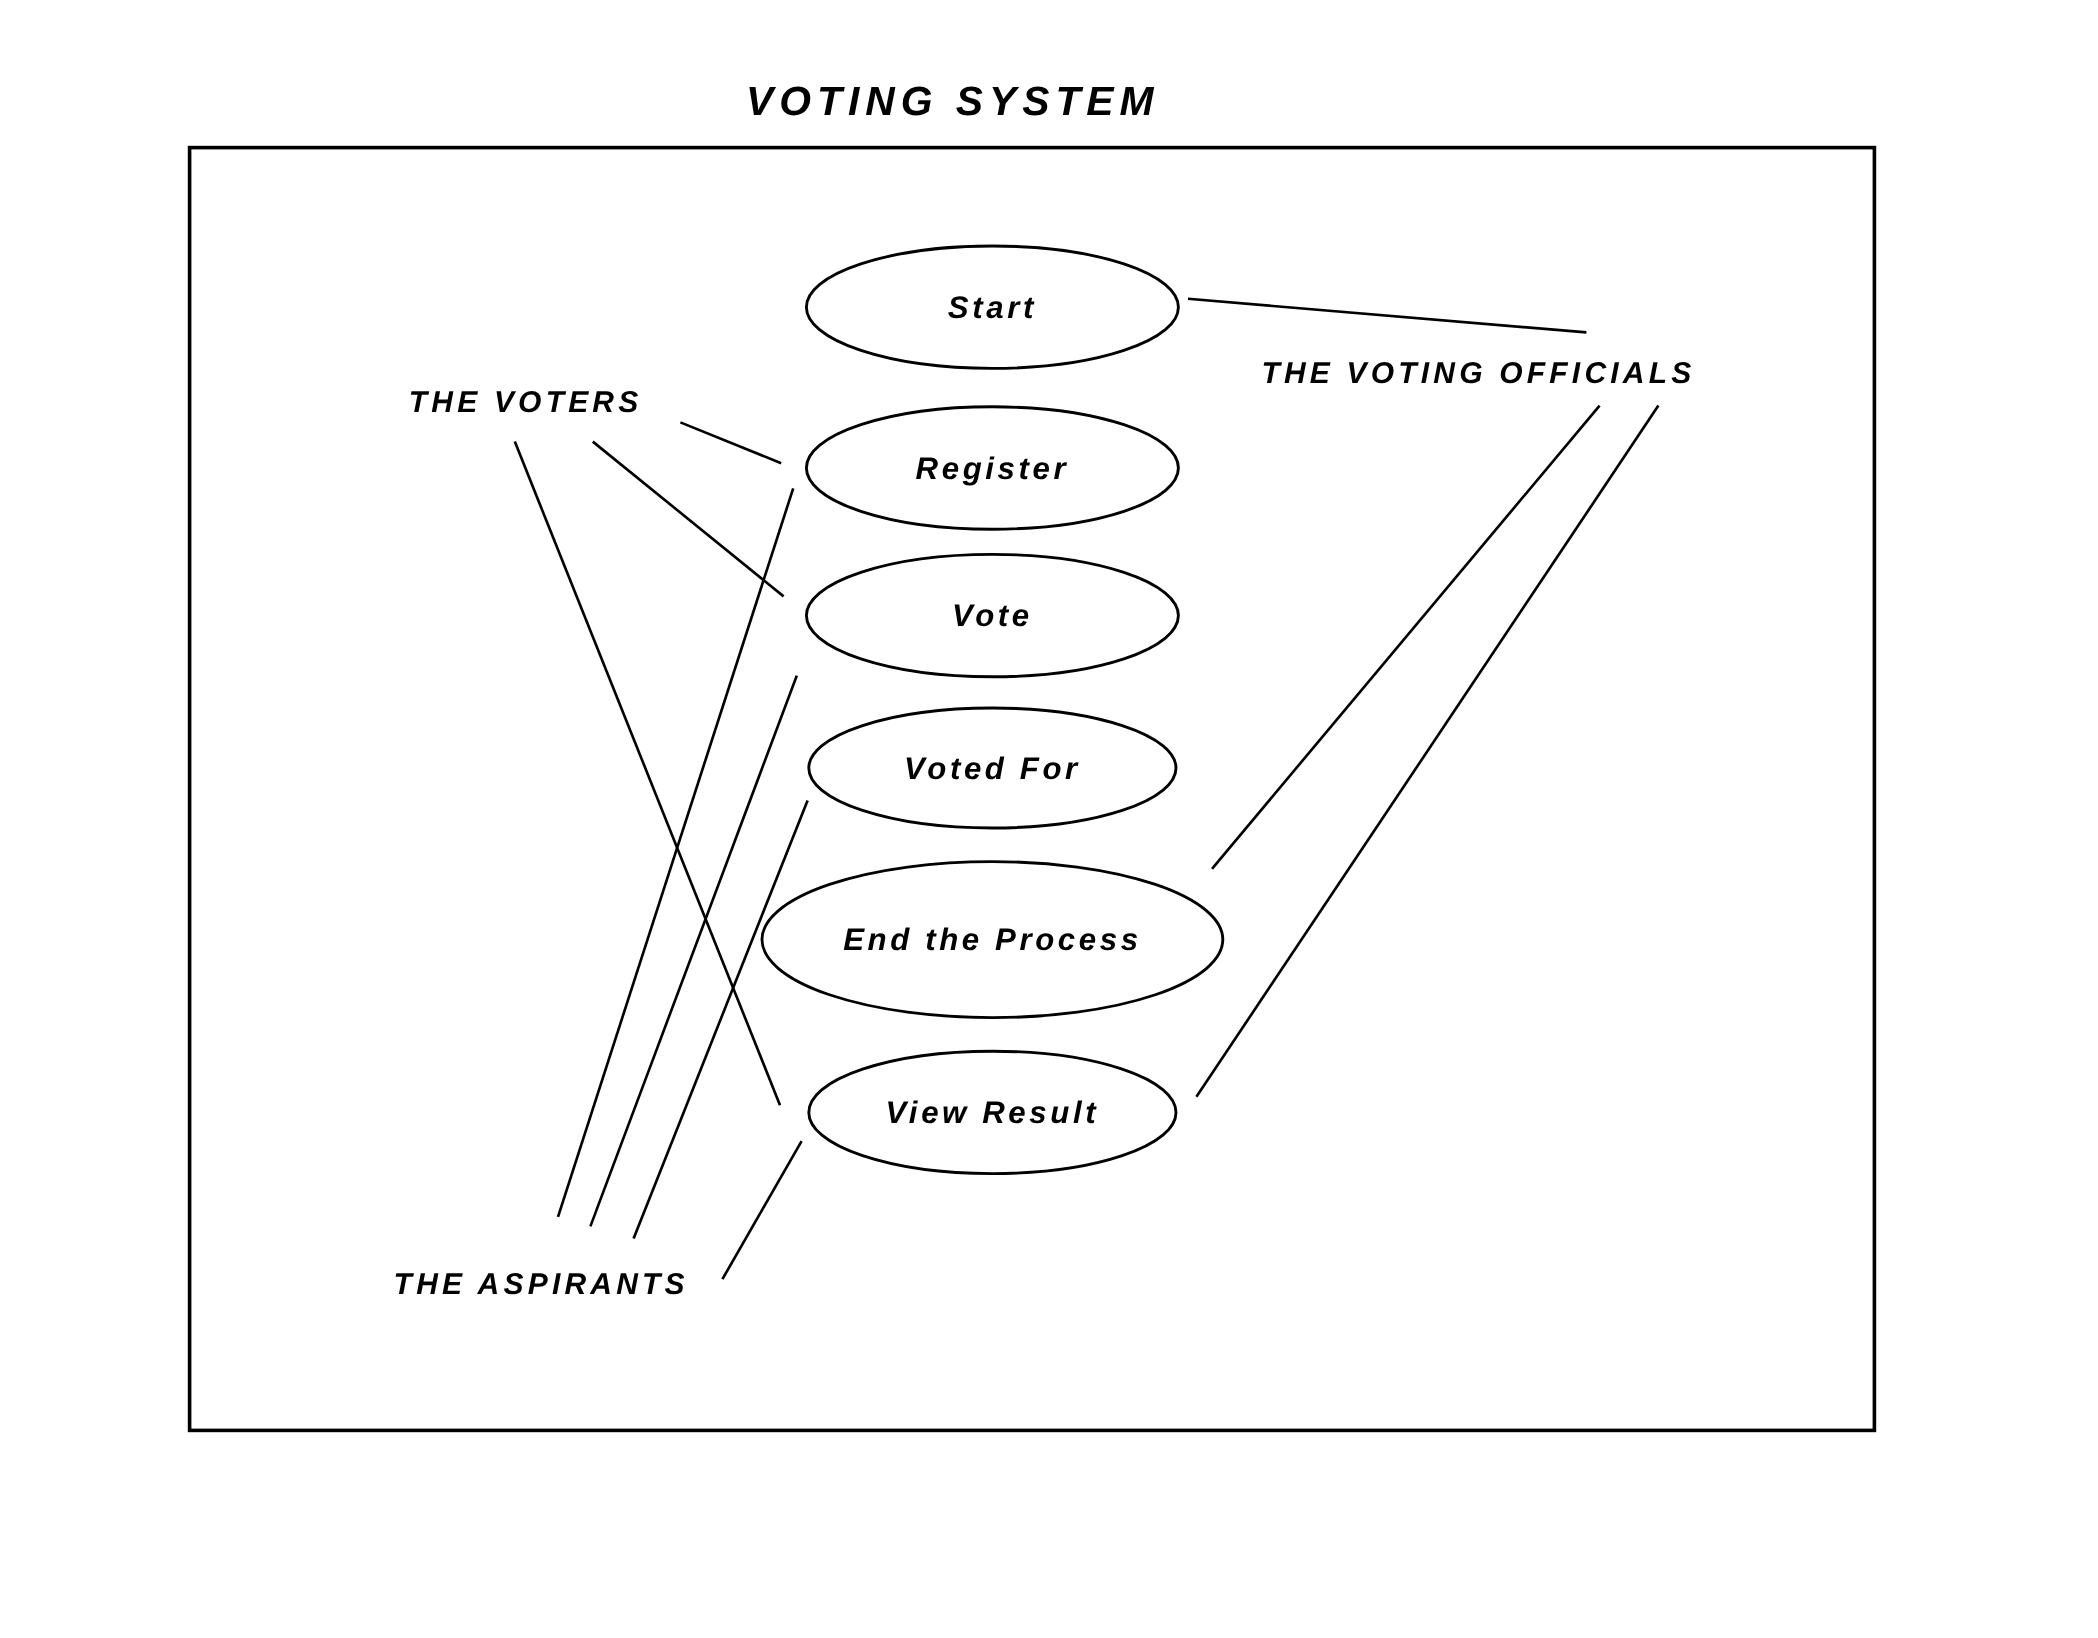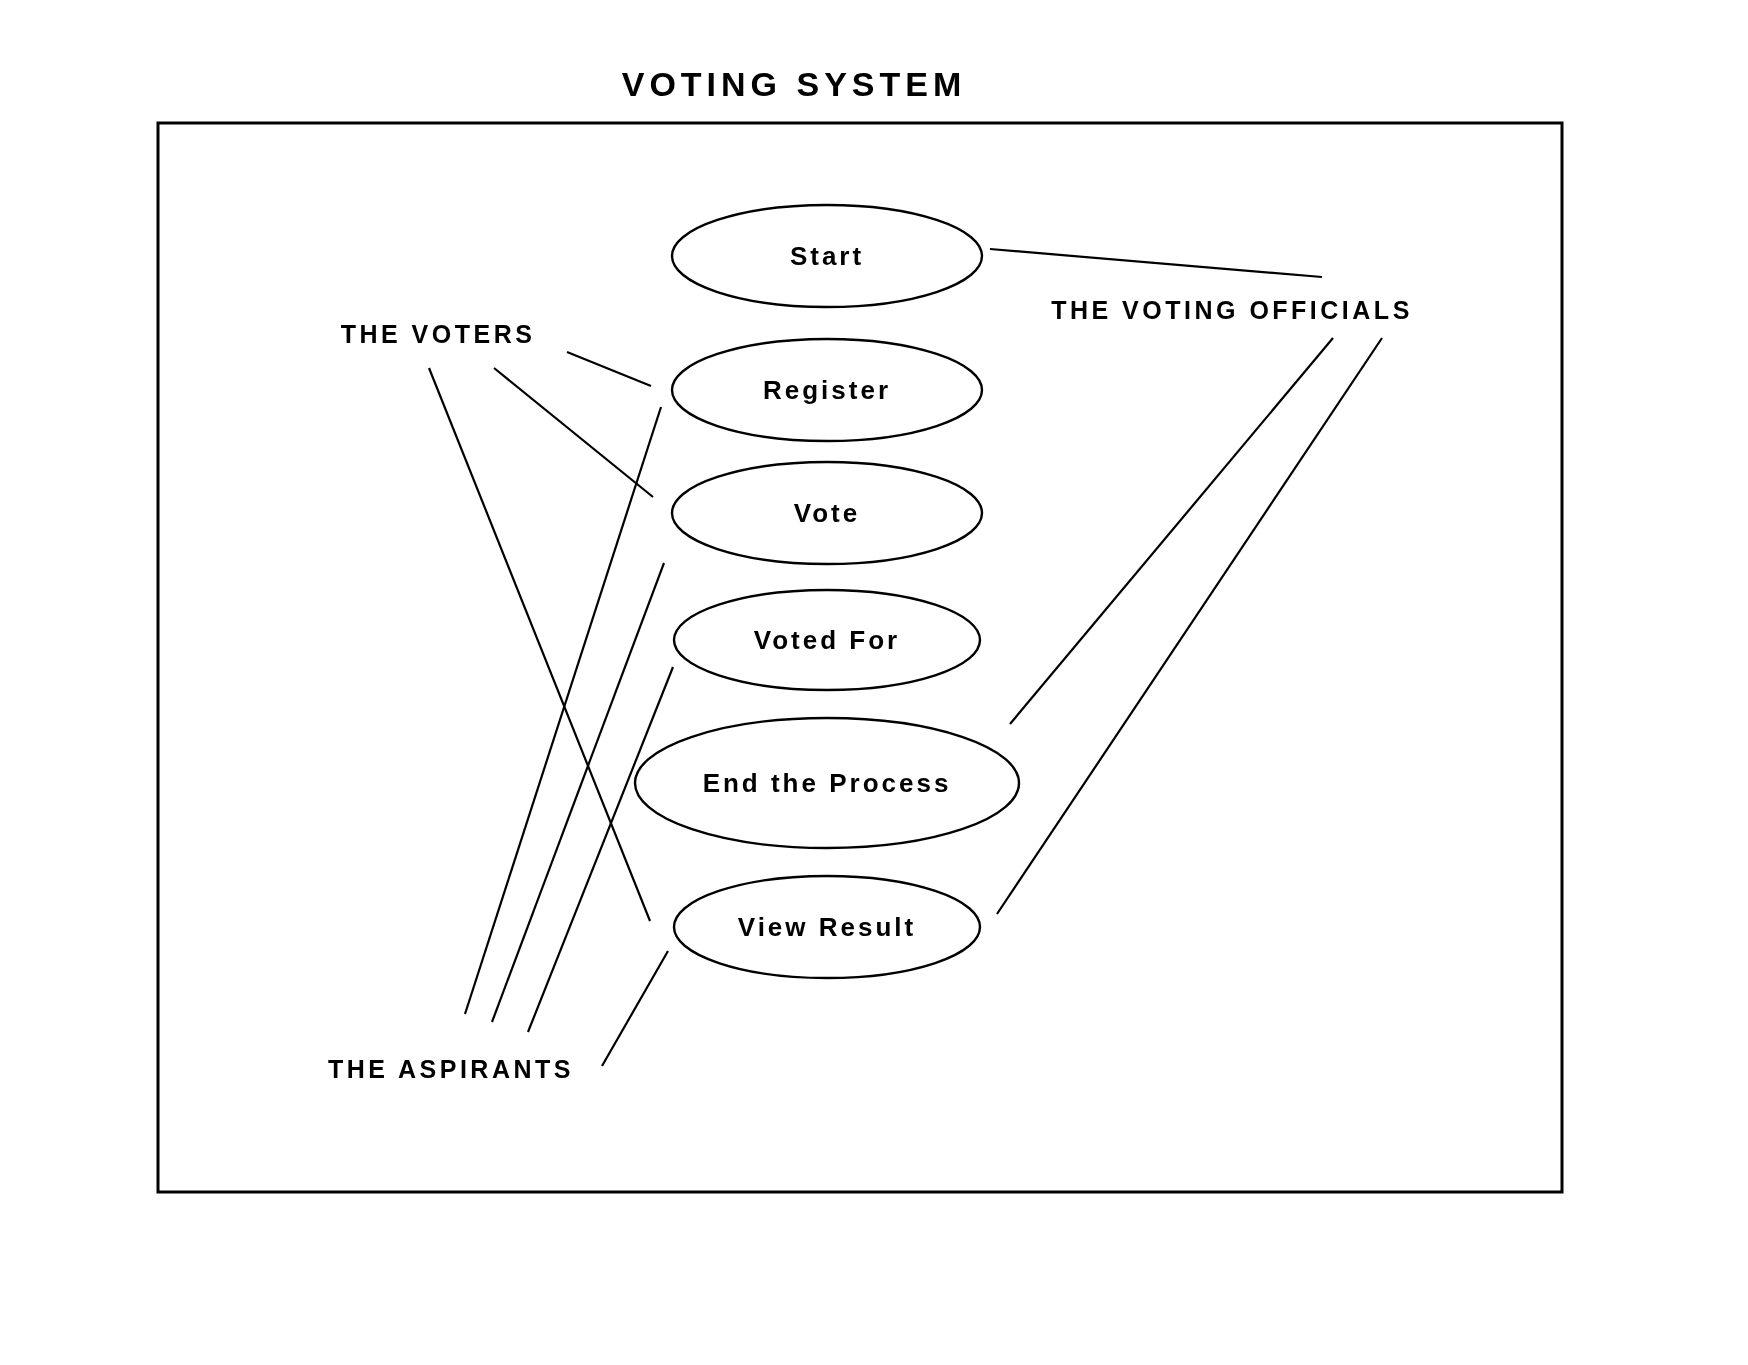--- a/index.html
+++ b/index.html
@@ -9,20 +9,21 @@
     width: 1748px;
     height: 1365px;
     overflow: hidden;
     font-family: "Liberation Sans", sans-serif;
   }
   #stage {
     position: relative;
     width: 1748px;
     height: 1077px;
     background: #ffffff;
+    font-style: italic;
   }
   svg#diagram-svg {
     position: absolute;
     left: 0;
     top: 0;
     width: 1748px;
     height: 1365px;
     display: block;
   }
   .title-text {

